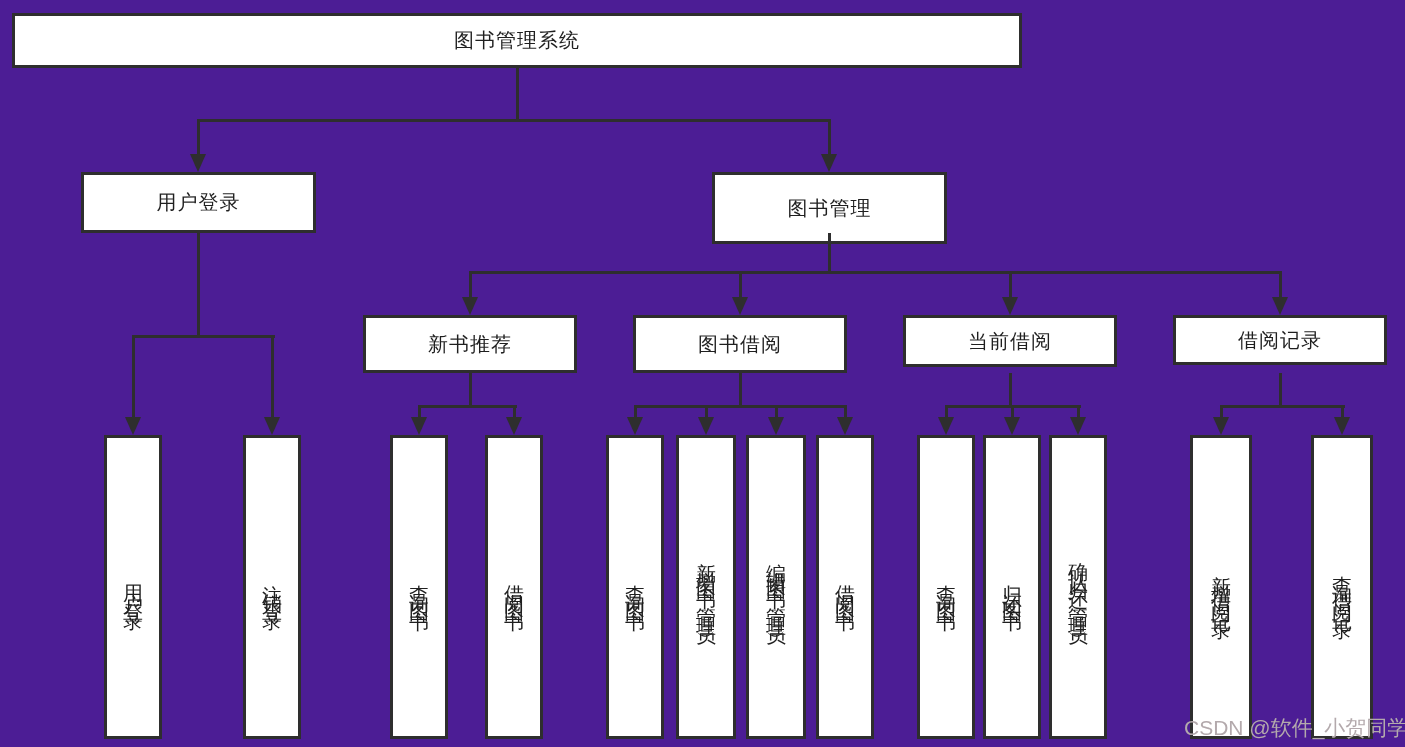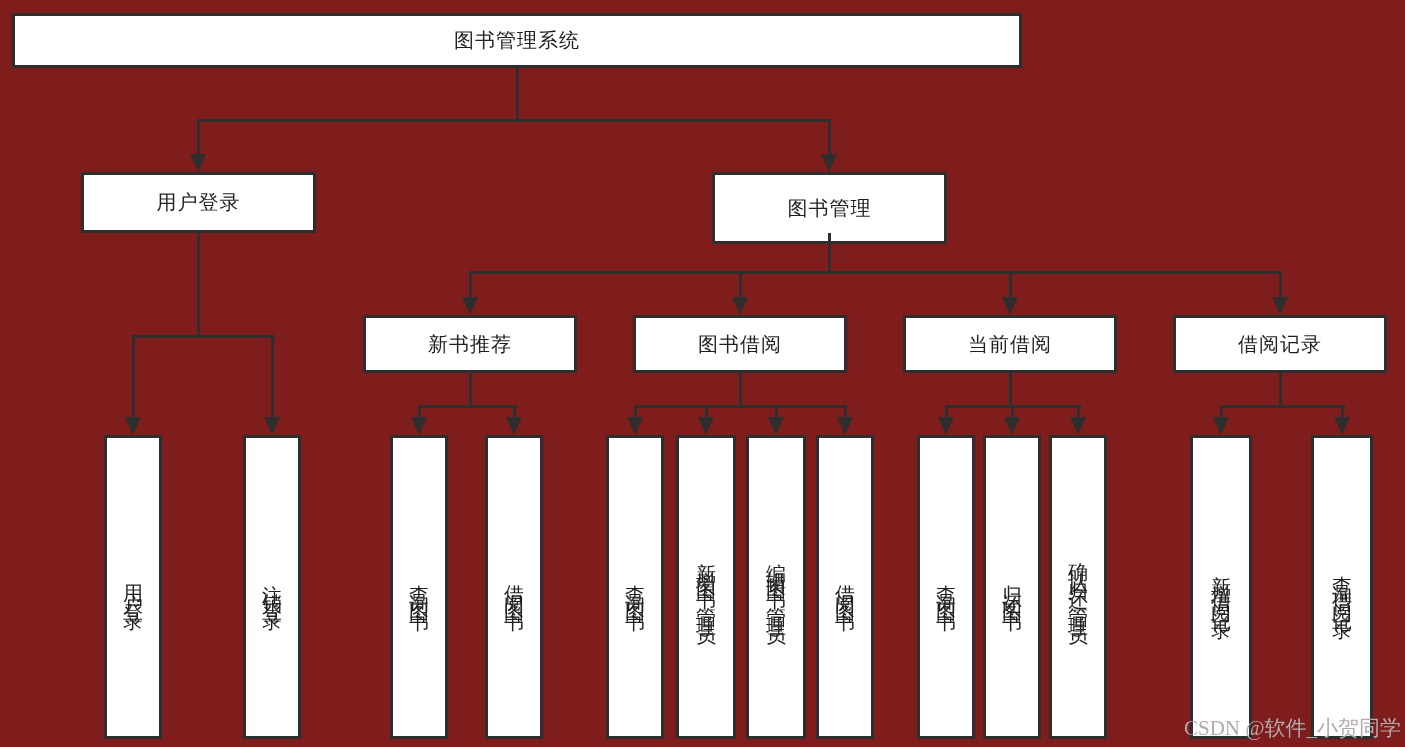--- a/index.html
+++ b/index.html
@@ -1,18 +1,18 @@
 <!DOCTYPE html>
 <html><head>
 <meta charset="utf-8">
 <style>
   html,body{margin:0;padding:0;background:#ffffff;}
   #stage{
-    position:relative;width:1405px;height:747px;background:#7f1d1d;overflow:hidden;
-    font-family:Liberation Serif, serif;
+    position:relative;width:1405px;height:747px;background:#4c1d95;overflow:hidden;
+    font-family:Liberation Sans, sans-serif;
   }
   .box{
     position:absolute;background:#ffffff;border:3px solid #2e2e2e;box-sizing:border-box;
     display:flex;align-items:center;justify-content:center;color:#1f1f1f;
   }
   .hlabel{font-size:20px;letter-spacing:1px;white-space:nowrap;}
   .vbox span{
     writing-mode:vertical-rl;text-orientation:mixed;
     font-size:20px;line-height:1.05;letter-spacing:9px;white-space:nowrap;
   }
@@ -67,24 +67,24 @@
   <div class="arrow" style="left:1002px;top:297px;"></div>
   <div class="line" style="left:1279px;top:271px;width:3px;height:29px;"></div>
   <div class="arrow" style="left:1272px;top:297px;"></div>
 
   <div class="box" style="left:363px;top:315px;width:214px;height:58px;">
     <span class="hlabel">新书推荐</span>
   </div>
   <div class="box" style="left:633px;top:315px;width:214px;height:58px;">
     <span class="hlabel">图书借阅</span>
   </div>
-  <div class="box" style="left:903px;top:315px;width:214px;height:58px;text-align:right;">
+  <div class="box" style="left:903px;top:315px;width:214px;height:52px;text-align:right;">
     <span class="hlabel">当前借阅</span>
   </div>
-  <div class="box" style="left:1173px;top:315px;width:214px;height:58px;">
+  <div class="box" style="left:1173px;top:315px;width:214px;height:50px;">
     <span class="hlabel">借阅记录</span>
   </div>
 
   <div class="line" style="left:469px;top:373px;width:3px;height:34px;"></div>
   <div class="line" style="left:418px;top:405px;width:99px;height:3px;"></div>
   <div class="line" style="left:418px;top:405px;width:3px;height:15px;"></div>
   <div class="arrow" style="left:411px;top:417px;"></div>
   <div class="line" style="left:513px;top:405px;width:3px;height:15px;"></div>
   <div class="arrow" style="left:506px;top:417px;"></div>
 

